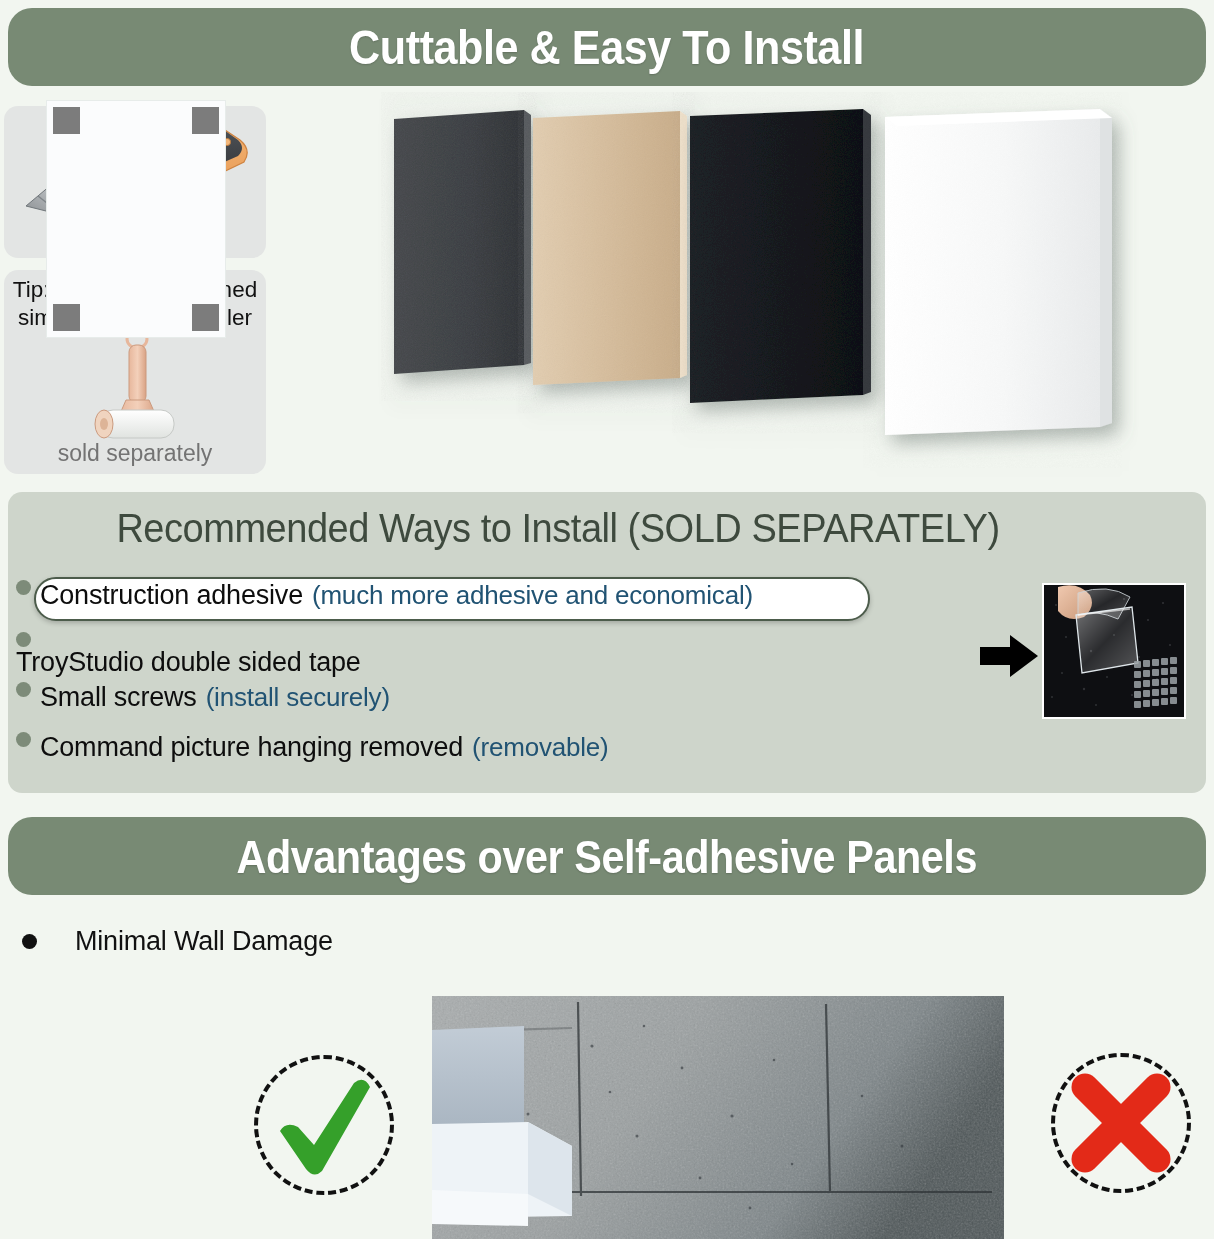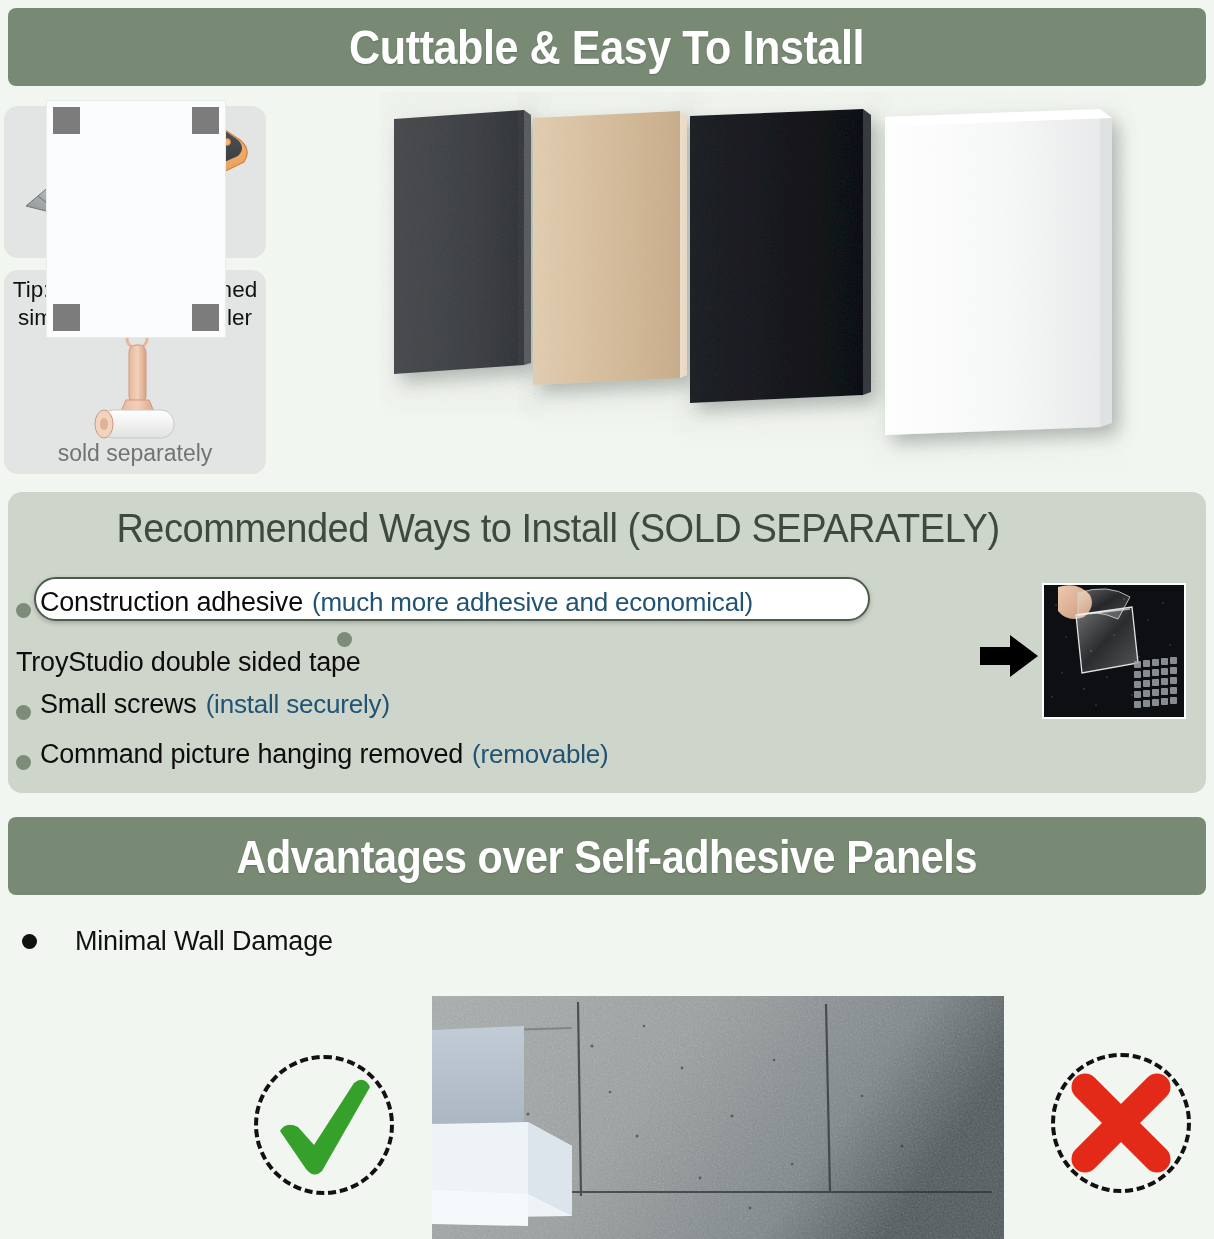--- a/index.html
+++ b/index.html
@@ -14,21 +14,21 @@
     overflow: hidden;
     position: relative;
   }
 
   
   .band-header {
     position: absolute;
     left: 8px;
     width: 1198px;
     background: #788a74;
-    border-radius: 8px;
+    border-radius: 24px;
     display: flex;
     align-items: center;
     justify-content: center;
     box-sizing: border-box;
   }
   .band-header-text {
     color: #ffffff;
     font-weight: bold;
     letter-spacing: -0.5px;
     text-align: center;
@@ -115,21 +115,21 @@
     letter-spacing: -0.5px;
     transform: scaleX(0.95);
     transform-origin: center;
     white-space: nowrap;
   }
 
   .rec-item {
     position: absolute;
     left: 16px;
     display: flex;
-    align-items: flex-end;
+    align-items: flex-start;
     height: 38px;
   }
   .rec-bullet {
     width: 15px; height: 15px;
     border-radius: 50%;
     background: #7d8b79;
     flex: 0 0 auto;
     margin-right: 9px;
   }
   .rec-label {

